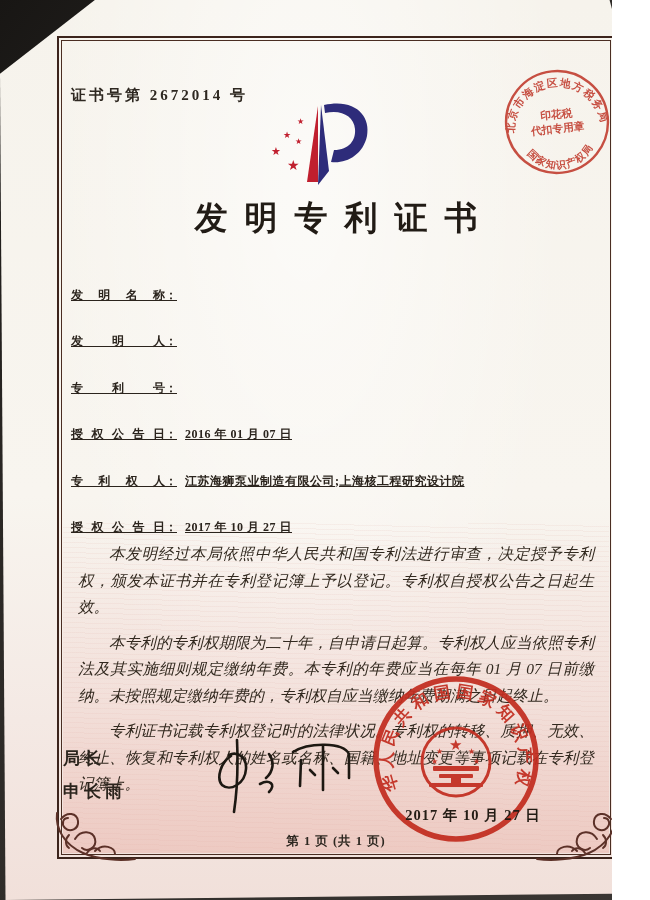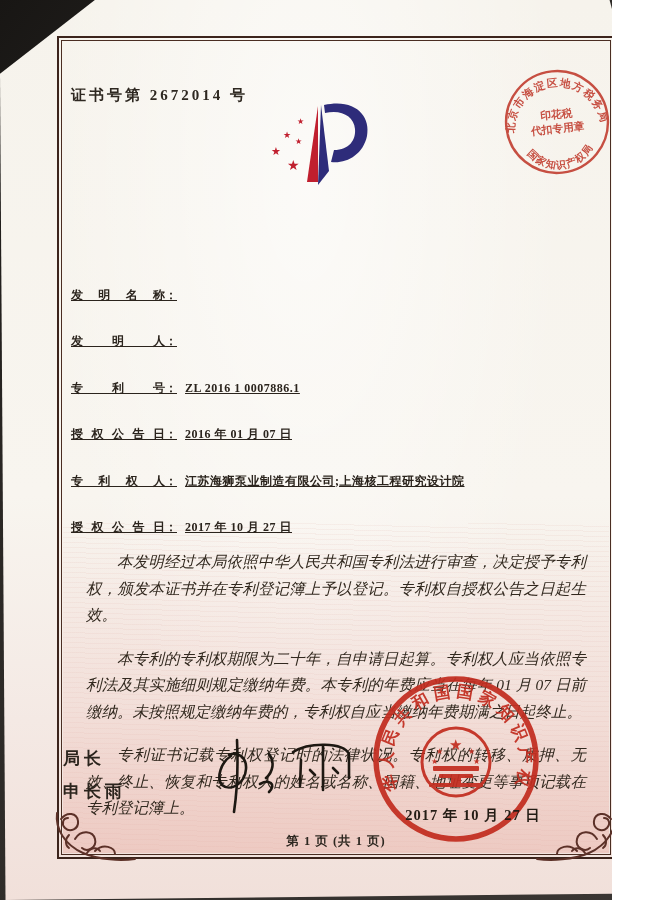--- a/index.html
+++ b/index.html
@@ -43,21 +43,21 @@
   .frow{display:flex;align-items:center;height:20px;margin-bottom:26.5px;
     font-size:12px;font-weight:700;color:#2b241d;white-space:nowrap;text-decoration:underline;}
   .flabel{display:inline-block;width:94px;text-align:justify;text-align-last:justify;}
   .fcolon{display:inline-block;margin:0 8px 0 0;}
   .fvalue{letter-spacing:.5px;}
   .body-text{
     position:absolute;left:10px;right:10px;top:494px;
     font-size:15.5px;line-height:26.5px;color:#32291f;text-align:justify;
     font-style:italic;
   }
-  .body-text p{margin:17px;text-indent:2em;}
+  .body-text p{margin:9px;text-indent:2em;}
   .director{position:absolute;left:4px;top:704px;font-size:17px;font-weight:700;
     color:#2b241d;line-height:33px;letter-spacing:4px;}
   .signature{position:absolute;left:138px;top:696px;width:180px;height:84px;}
   .main-seal{position:absolute;left:308px;top:632px;width:178px;height:178px;opacity:.93;}
   .seal-date{
     position:absolute;left:314px;top:768px;width:200px;text-align:center;
     font-size:14.5px;font-weight:700;color:#231c14;letter-spacing:1px;z-index:5;
   }
   .footer{
     position:absolute;left:0;right:0;top:795px;text-align:center;
@@ -99,34 +99,34 @@
         <text font-size="10.5" fill="#c0392b" letter-spacing="1.5" font-weight="700">
           <textPath href="#taxTop" startOffset="50%" text-anchor="middle">北京市海淀区地方税务局</textPath>
         </text>
         <text font-size="10" fill="#c0392b" letter-spacing="1" font-weight="700">
           <textPath href="#taxBottom" startOffset="50%" text-anchor="middle">国家知识产权局</textPath>
         </text>
         <text x="55" y="51" font-size="10.5" fill="#c0392b" text-anchor="middle" font-weight="700">印花税</text>
         <text x="55" y="65" font-size="10.5" fill="#c0392b" text-anchor="middle" font-weight="700">代扣专用章</text>
       </svg>
 
+      <div class="title">发明专利证书</div>
 
       <div class="fields">
         <div class="frow">
           <span class="flabel">发明名称</span>
             <span class="fcolon">：</span>
         </div>
         <div class="frow">
           <span class="flabel">发明人</span>
             <span class="fcolon">：</span>
         </div>
         <div class="frow">
           <span class="flabel">专利号</span>
             <span class="fcolon">：</span>
-            <span class="fvalue">ZL 2016 1 0007886.1</span>
         </div>
         <div class="frow">
           <span class="flabel">授权公告日</span>
             <span class="fcolon">：</span>
             <span class="fvalue">2016 年 01 月 07 日</span>
         </div>
         <div class="frow">
           <span class="flabel">专利权人</span>
             <span class="fcolon">：</span>
             <span class="fvalue">江苏海狮泵业制造有限公司;上海核工程研究设计院</span>

